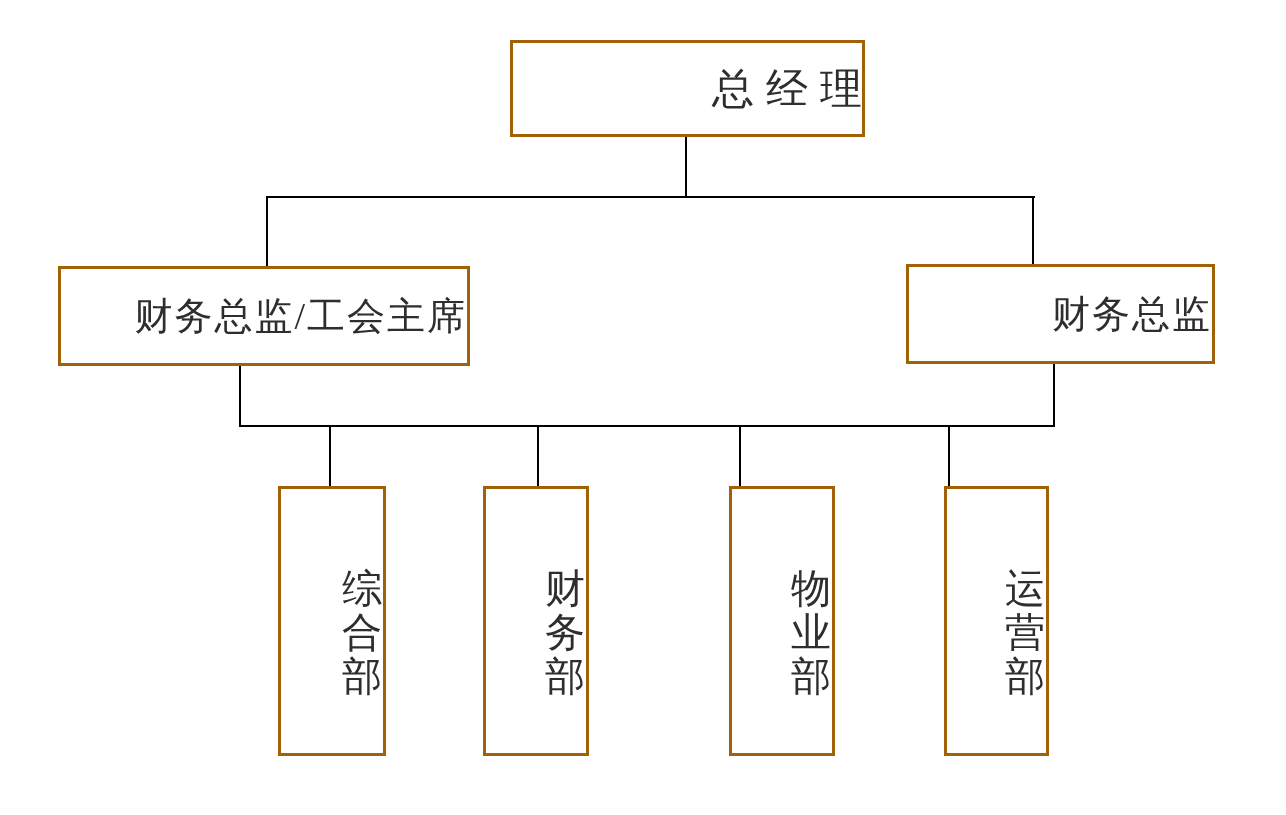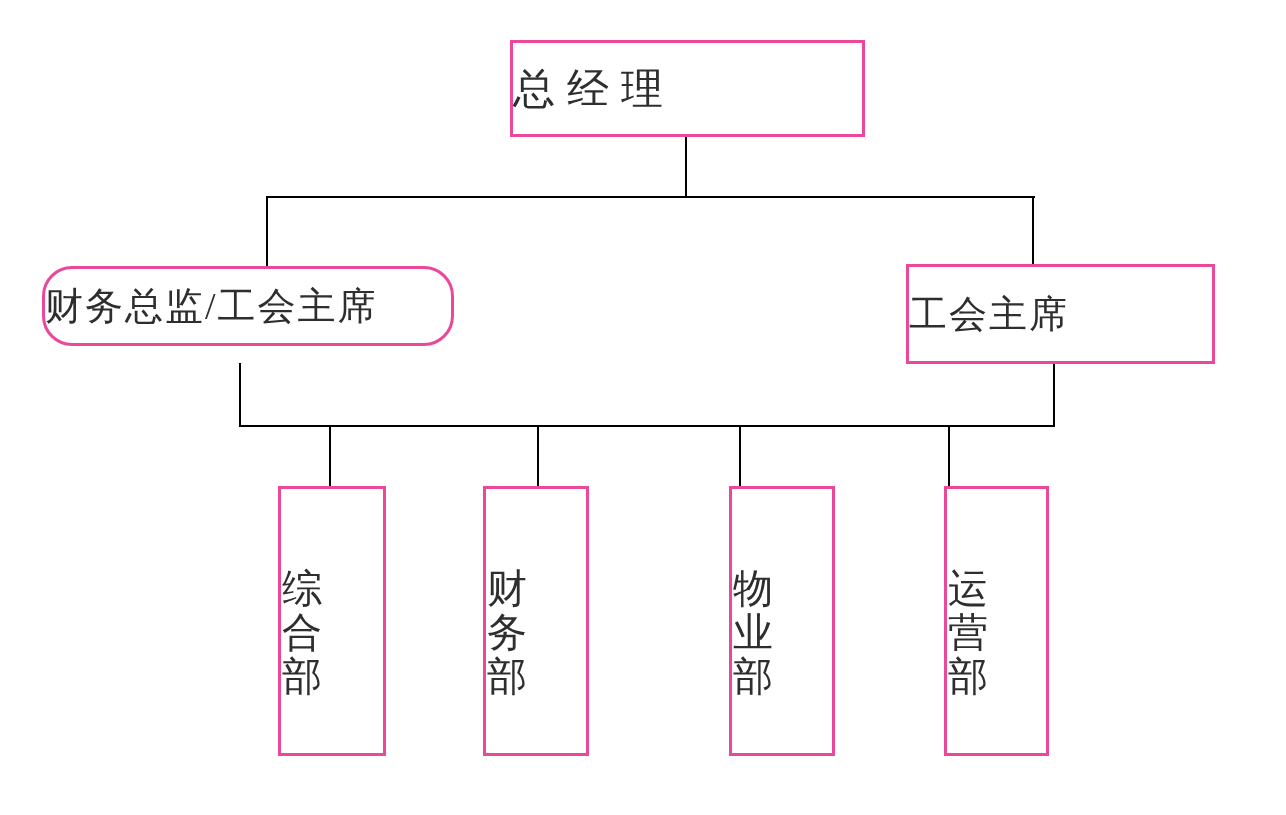--- a/index.html
+++ b/index.html
@@ -11,47 +11,47 @@
     position: relative;
     width: 1286px;
     height: 815px;
     background: #ffffff;
     overflow: hidden;
     font-family: "Liberation Serif", "DejaVu Serif", serif;
   }
   .node {
     position: absolute;
     box-sizing: border-box;
-    border: 3px solid #ec4899;
+    border: 3px solid #a16207;
     background: #ffffff;
     display: flex;
     align-items: center;
-    justify-content: flex-start;
+    justify-content: flex-end;
     color: #2e2e2e;
   }
   .node-root {
     left: 510px; top: 40px;
     width: 355px; height: 97px;
     font-size: 42px;
   }
   .node-root .label {
     letter-spacing: 12px;
     margin-right: -12px;
     white-space: nowrap;
   }
   .node-l2 {
     font-size: 38px;
   }
   .node-l2 .label {
     letter-spacing: 2px;
     white-space: nowrap;
   }
   .node-cfo {
-    left: 42px; top: 266px;
-    width: 412px; height: 80px; border-radius: 30px;
+    left: 58px; top: 266px;
+    width: 412px; height: 100px;
   }
   .node-deputy {
     left: 906px; top: 264px;
     width: 309px; height: 100px;
   }
   .node-dept {
     top: 486px;
     height: 270px;
     font-size: 40px;
   }
@@ -102,21 +102,21 @@
   <div class="line ln-drop-d4"></div>
 
   <div class="node node-root">
     <span class="label">总经理</span>
   </div>
 
   <div class="node node-l2 node-cfo">
     <span class="label">财务总监/工会主席</span>
   </div>
   <div class="node node-l2 node-deputy">
-    <span class="label">工会主席</span>
+    <span class="label">财务总监</span>
   </div>
 
   <div class="node node-dept dept-1">
     <span class="vlabel">综合部</span>
   </div>
   <div class="node node-dept dept-2">
     <span class="vlabel">财务部</span>
   </div>
   <div class="node node-dept dept-3">
     <span class="vlabel">物业部</span>

